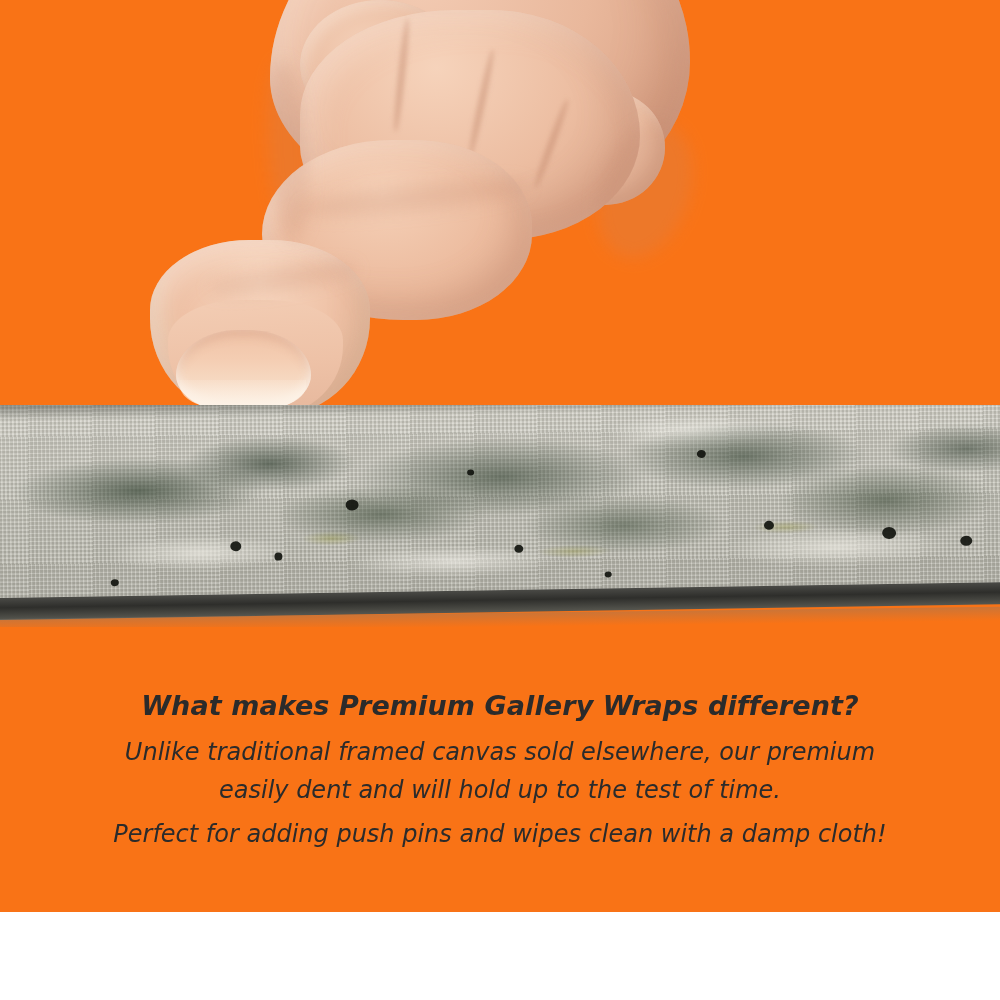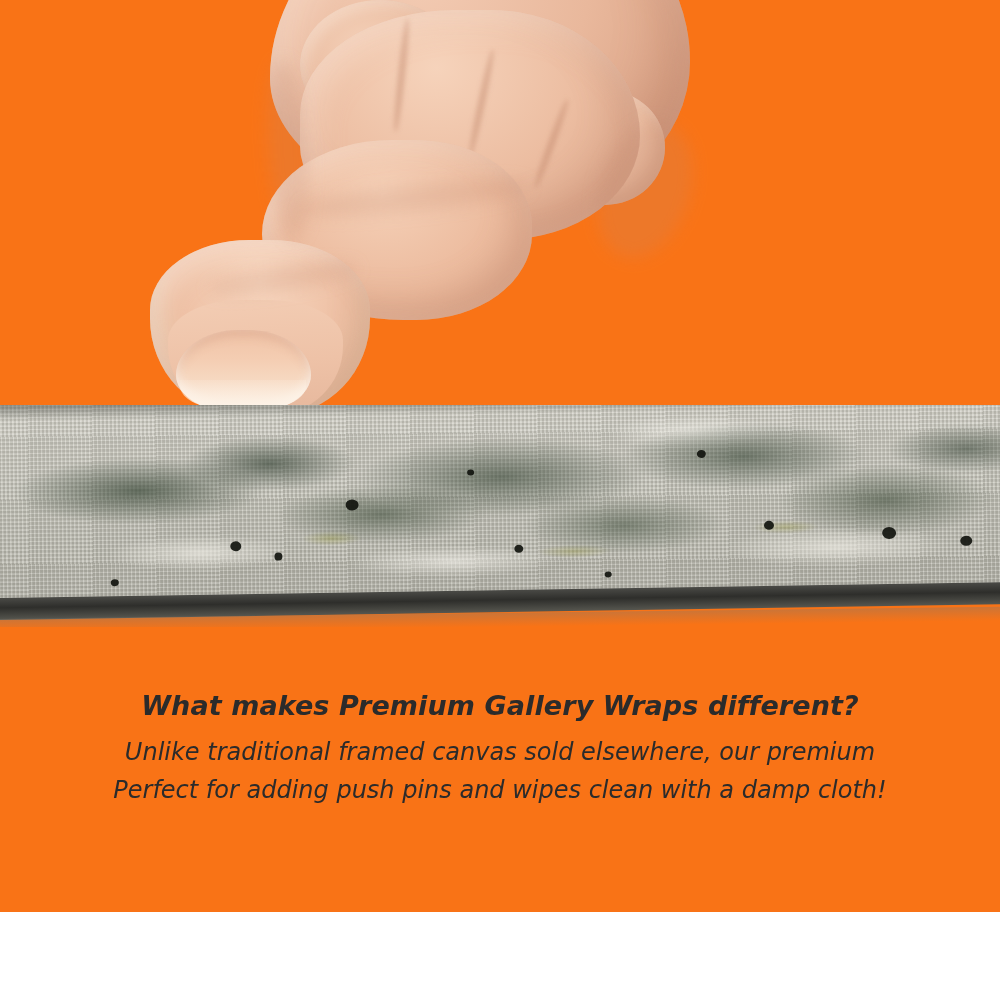--- a/index.html
+++ b/index.html
@@ -238,20 +238,21 @@
     font-weight: 700;
     letter-spacing: 0.1px;
     margin-bottom: 12px;
   }
   .caption-line {
     font-size: 24px;
     line-height: 38px;
     font-weight: 400;
   }
   .caption-last {
+    margin-top: 6px;
   }
 </style>
 </head>
 <body>
 
 <div class="scene">
 
   <div class="hand-area">
     <div class="fist"></div>
     <div class="knuckle k1"></div>
@@ -288,16 +289,17 @@
       <div class="dot" style="left:606px; top:176px; width:7px; height:6px;"></div>
     </div>
     <div class="canvas-top-shadow"></div>
     <div class="canvas-bottom-edge"></div>
     <div class="canvas-shadow"></div>
   </div>
 
   <div class="caption">
     <div class="caption-heading">What makes Premium Gallery Wraps different?</div>
     <div class="caption-line">Unlike traditional framed canvas sold elsewhere, our premium</div>
+    <div class="caption-line">easily dent and will hold up to the test of time.</div>
     <div class="caption-line caption-last">Perfect for adding push pins and wipes clean with a damp cloth!</div>
   </div>
 
 </div>
 
 </body></html>

